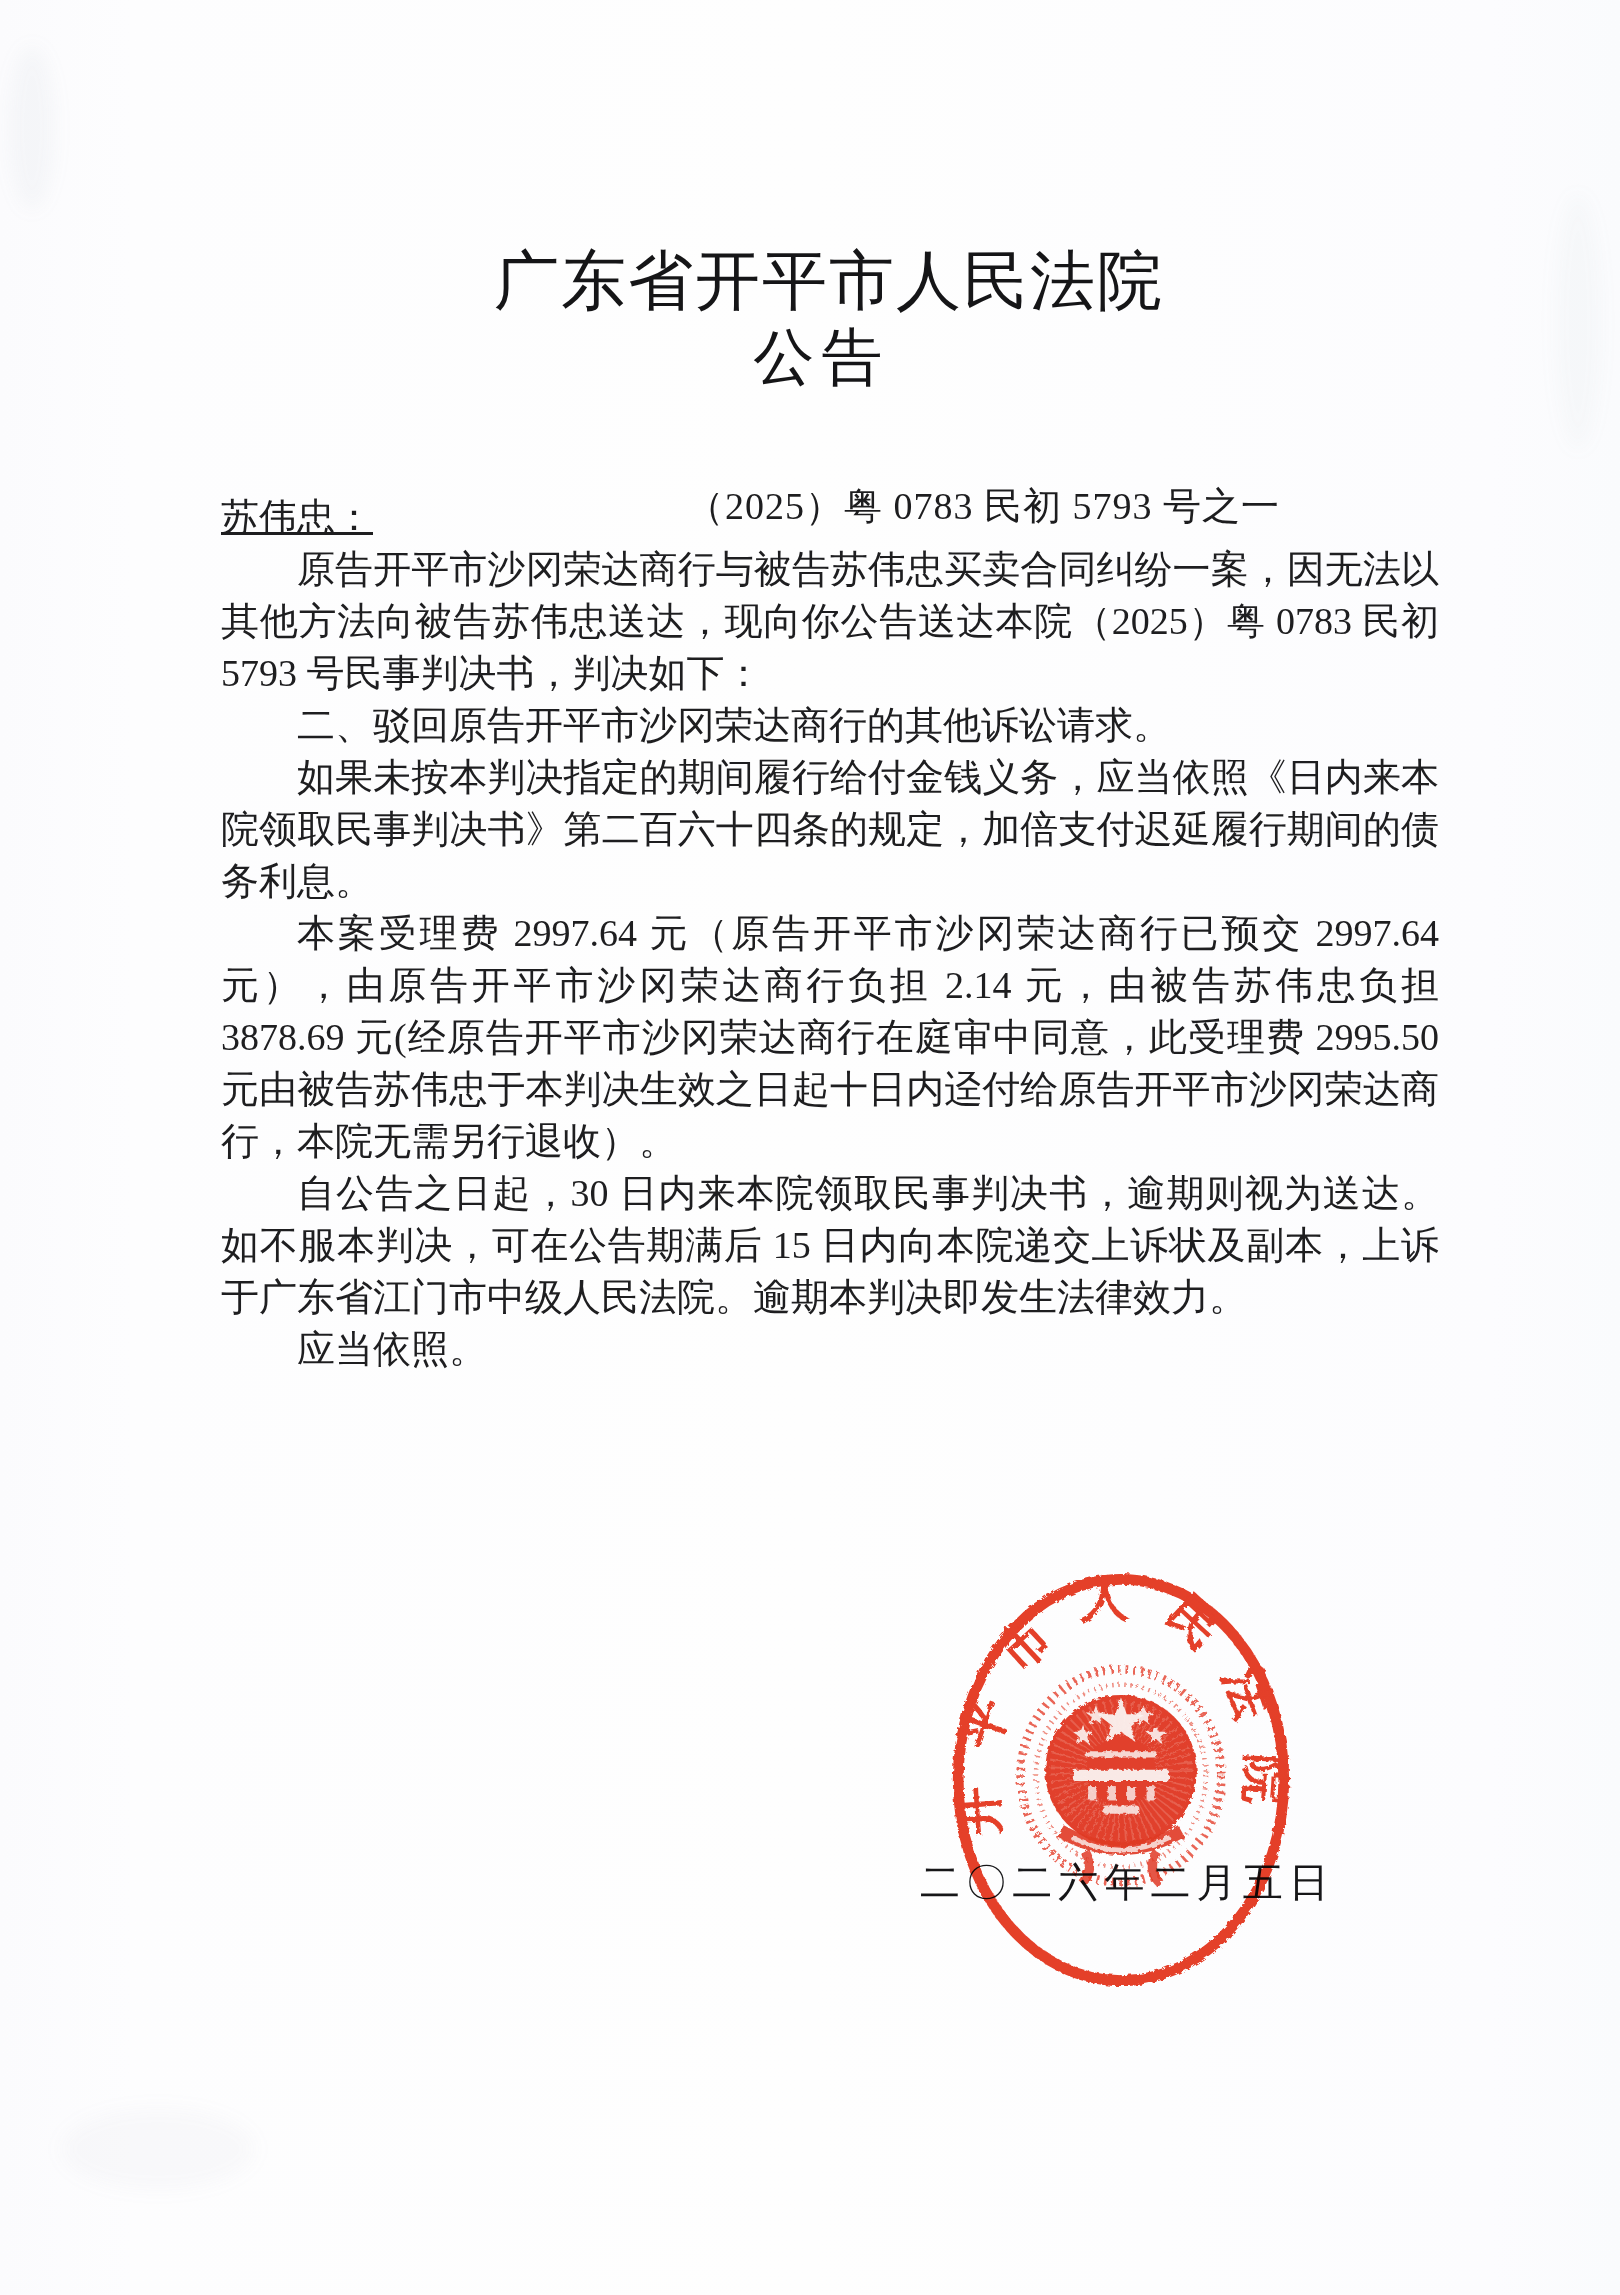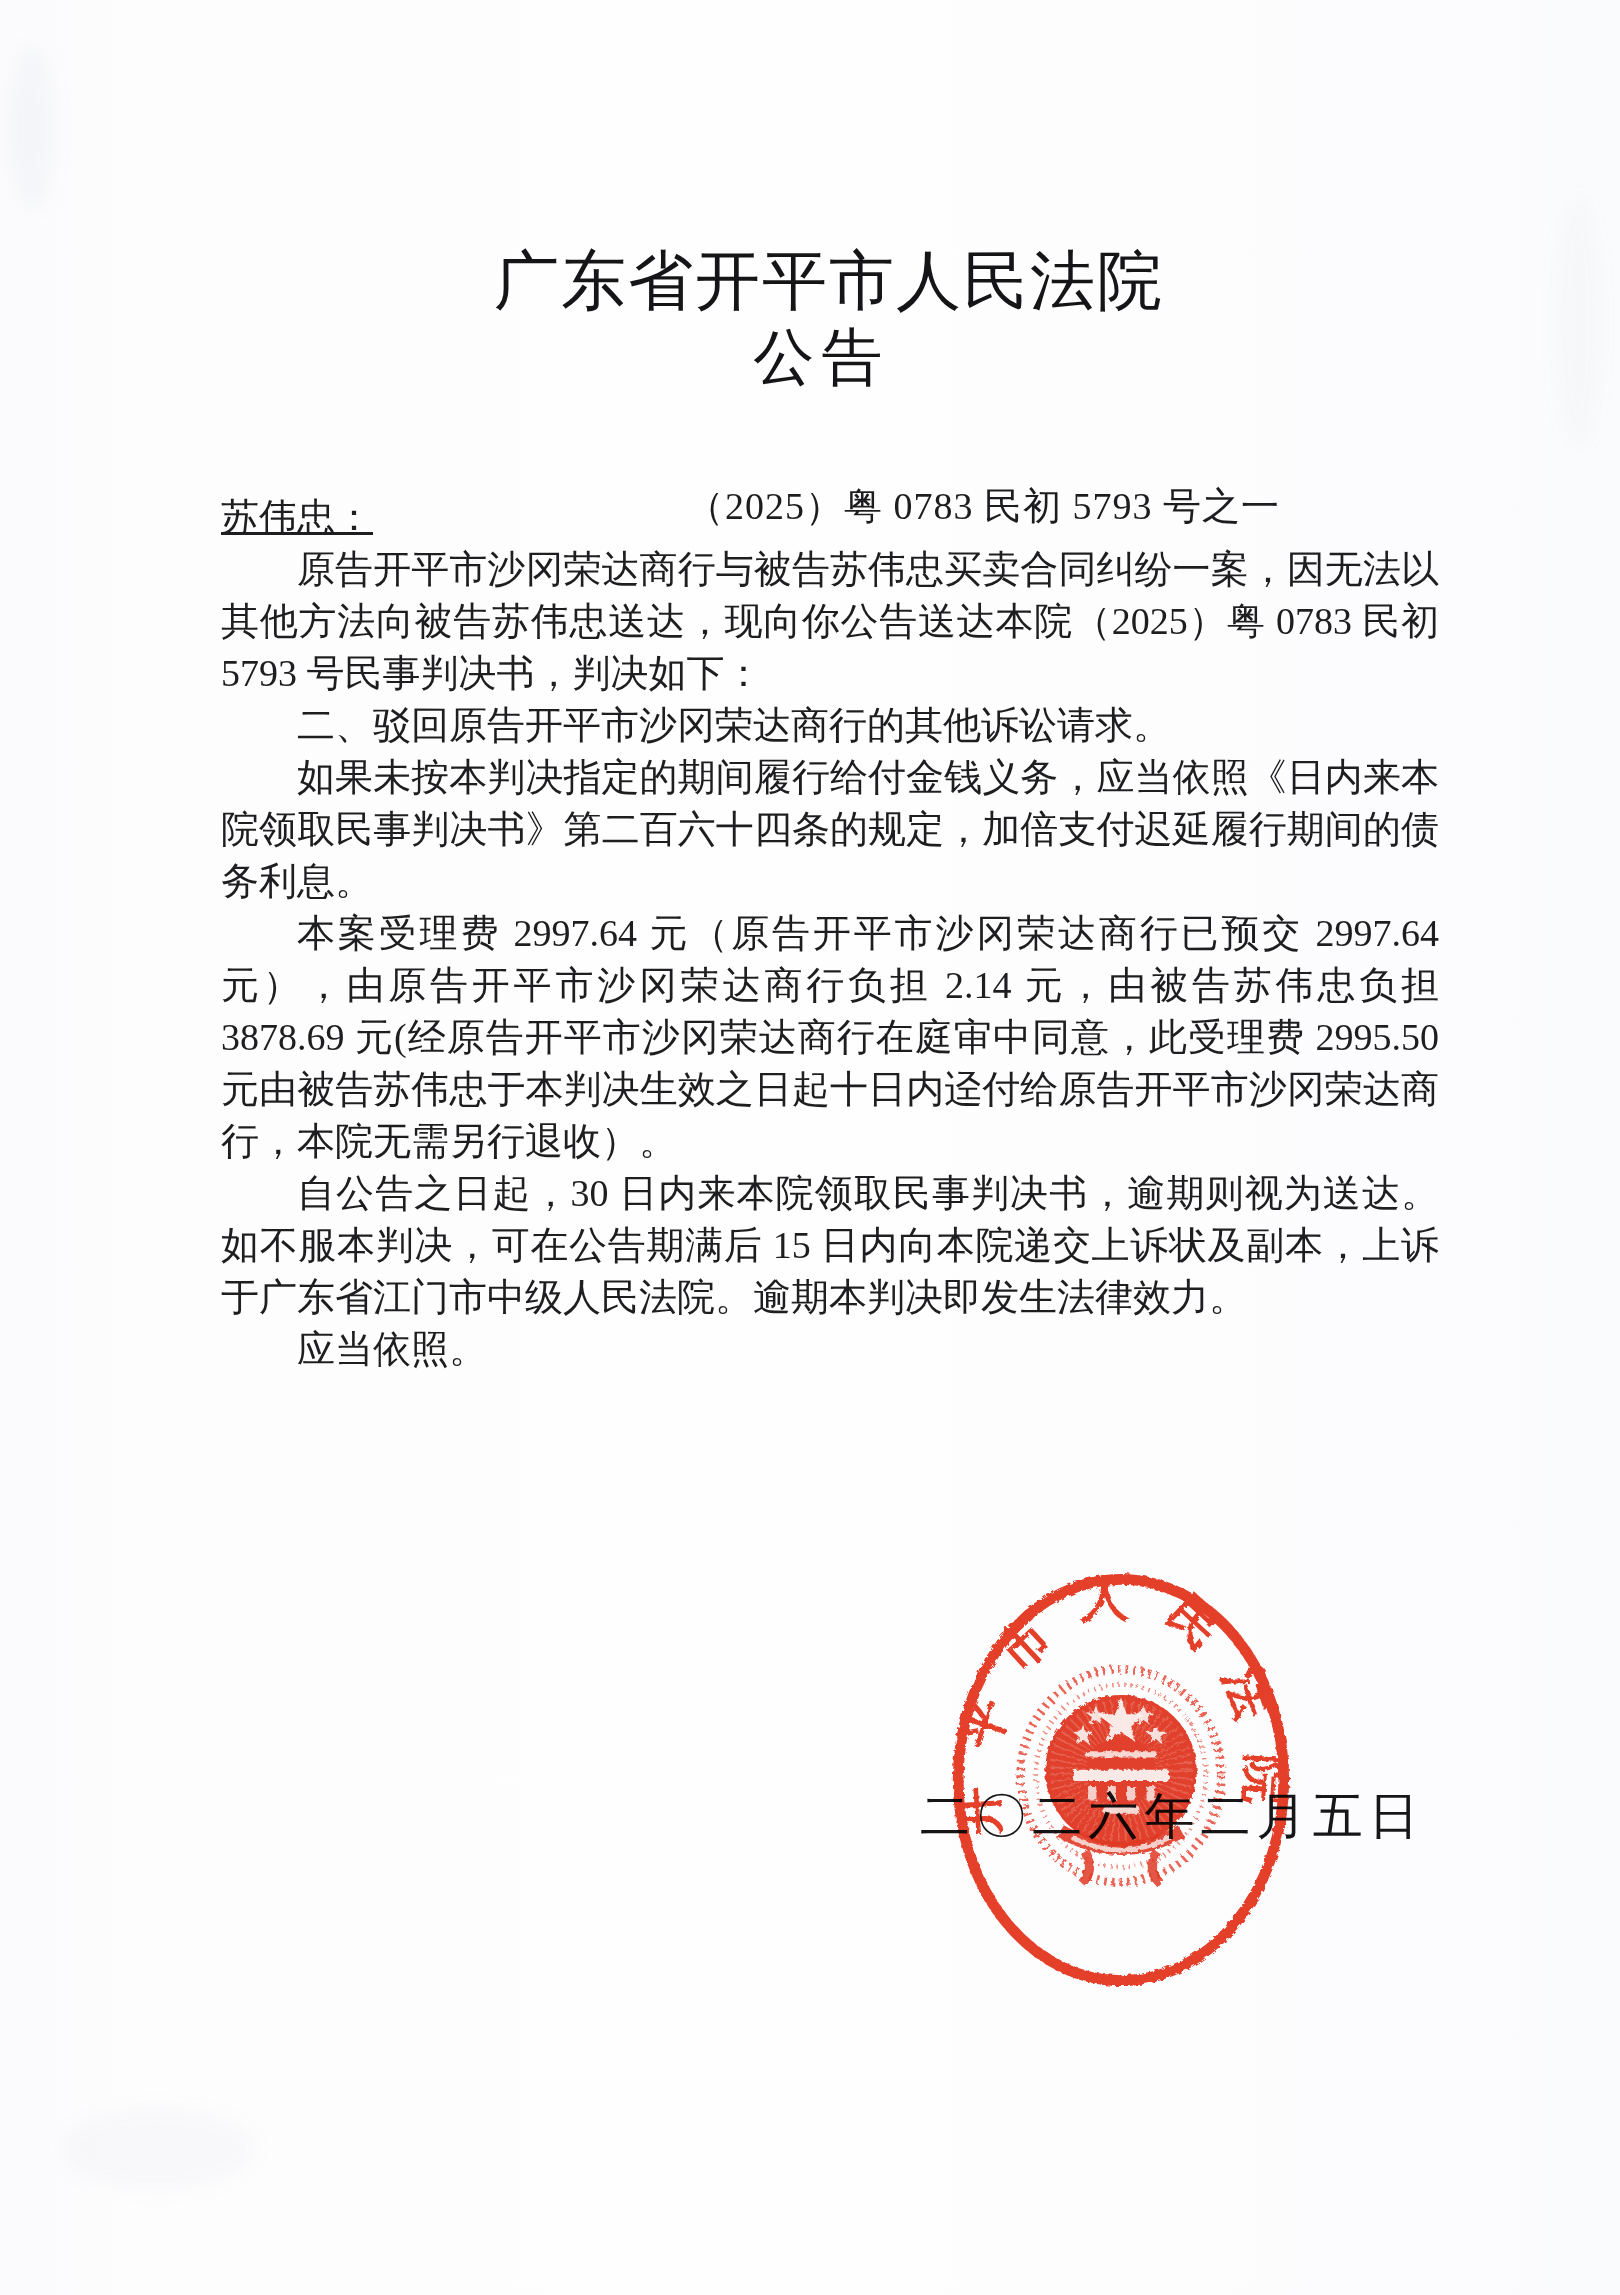--- a/index.html
+++ b/index.html
@@ -46,22 +46,22 @@
     color:#1e1e20;
   }
   .body-text p{margin:0;text-indent:2em;}
   .body-text p.recipient{text-indent:0;text-decoration:underline;}
 
   .seal{
     position:absolute;left:951px;top:1571px;width:342px;height:421px;
     mix-blend-mode:multiply;
   }
   .date-line{
-    position:absolute;left:920px;top:1783px;
-    font-size:50px;letter-spacing:6.1px;
+    position:absolute;left:920px;top:1855px;
+    font-size:40px;letter-spacing:6.1px;
     white-space:nowrap;color:#161618;
     mix-blend-mode:multiply;
   }
 </style>
 </head>
 <body>
 
 <div class="page">
   <div class="scan-smudge smudge-1"></div>
   <div class="scan-smudge smudge-2"></div>

